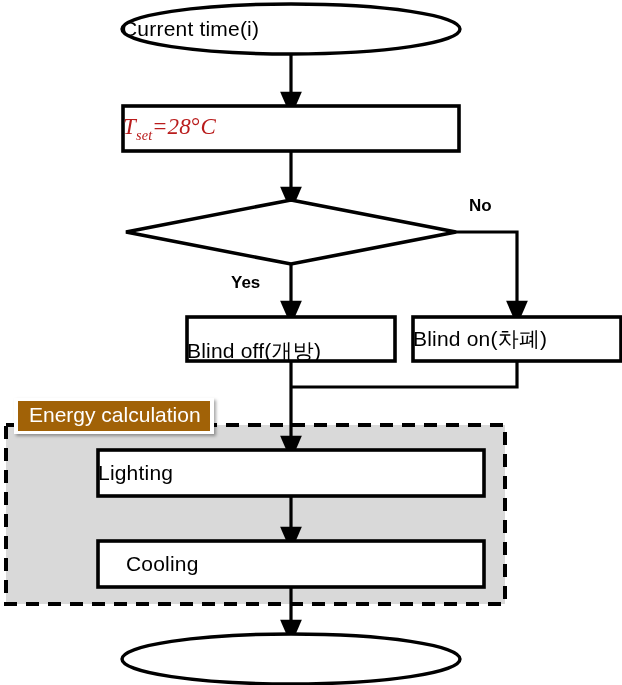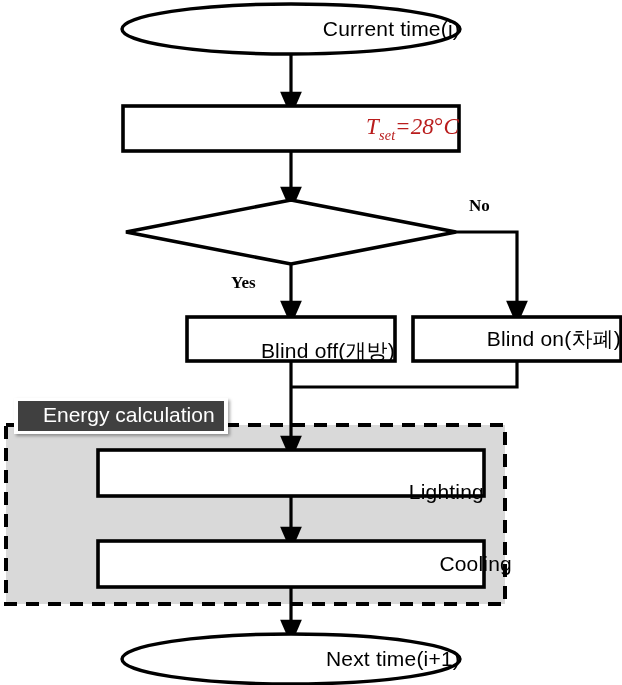--- a/index.html
+++ b/index.html
@@ -21,33 +21,33 @@
     position: absolute;
     left: 0;
     top: 0;
     width: 622px;
     height: 685px;
   }
   .node-label {
     position: absolute;
     display: flex;
     align-items: center;
-    justify-content: flex-end;
+    justify-content: flex-start;
     text-align: center;
     color: #000000;
     font-family: "Liberation Sans", sans-serif;
     font-size: 21px;
     letter-spacing: 0.2px;
     white-space: nowrap;
     pointer-events: none;
   }
   .edge-label {
     position: absolute;
     color: #000000;
-    font-family: Liberation Serif, serif;
+    font-family: Liberation Sans, sans-serif;
     font-size: 17px;
     font-weight: 600;
     white-space: nowrap;
   }
   .formula {
     font-family: "Liberation Serif", serif;
     font-style: italic;
     font-size: 23px;
     color: #b91c1c;
     white-space: nowrap;
@@ -73,25 +73,25 @@
   #energy-banner {
     position: absolute;
     left: 14px;
     top: 398px;
     padding: 3px 4px;
     background: #ffffff;
     box-shadow: 2px 2px 3px rgba(0,0,0,0.35);
     z-index: 5;
   }
   #energy-banner .inner {
-    background: #404040;
+    background: #a16207;
     color: #ffffff;
     font-family: "Liberation Sans", sans-serif;
     font-size: 21px;
-    padding: 3px 9px 5px 25px;
+    padding: 3px 9px 5px 11px;
     white-space: nowrap;
     line-height: 1.05;
   }
 </style>
 </head>
 <body>
 
 <div id="flowchart-root">
 
   <svg id="flow-svg" viewBox="0 0 622 685">
@@ -160,25 +160,22 @@
   </div>
 
   <div class="node-label" style="left:413px; top:317px; width:208px; height:44px;border-radius:16px;">
     <span>Blind on(차폐)</span>
   </div>
 
   <div id="energy-banner">
     <div class="inner">Energy calculation</div>
   </div>
 
-  <div class="node-label" style="left:98px; top:450px; width:386px; height:46px;margin-top:19px;">
+  <div class="node-label" style="left:98px; top:450px; width:386px; height:46px;">
     <span>Lighting</span>
   </div>
 
   <div class="node-label" style="left:98px; top:541px; width:386px; height:46px;margin-left:28px;">
     <span>Cooling</span>
   </div>
 
-  <div class="node-label" style="left:122px; top:636px; width:338px; height:46px;">
-    <span>Next time(i+1)</span>
-  </div>
 
 </div>
 
 </body></html>

